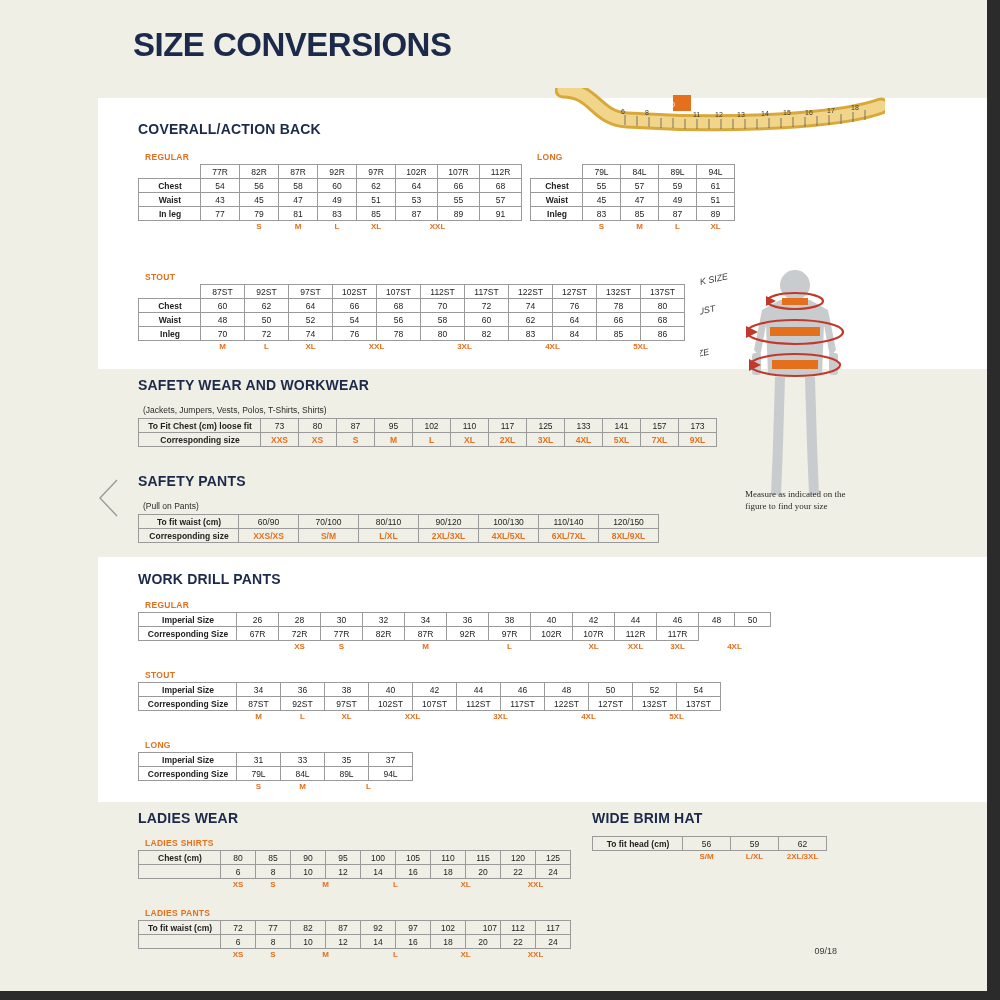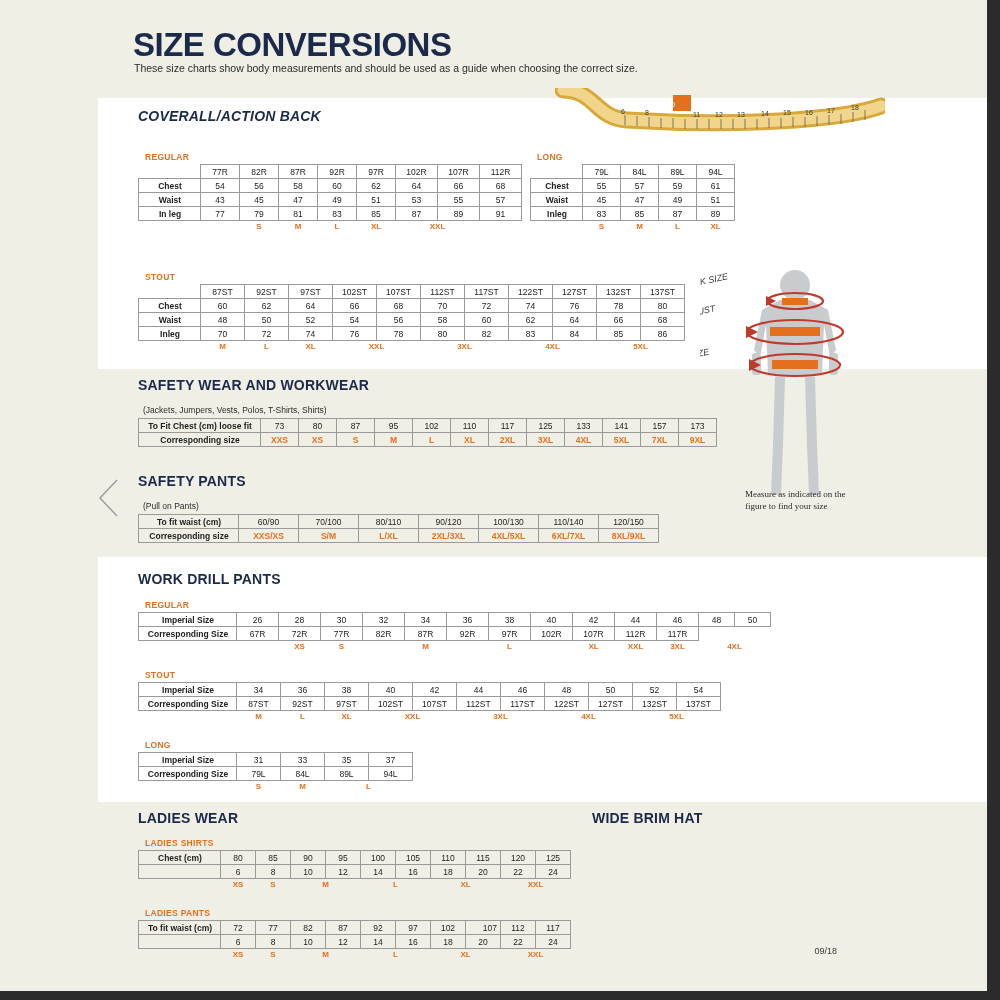--- a/index.html
+++ b/index.html
@@ -92,21 +92,20 @@
 
   <div class="sheet"></div>
   <div class="band-cream" style="left:0;top:0;width:98px;height:991px;"></div>
   <div class="band-cream" style="left:98px;top:0;width:889px;height:98px;"></div>
   <div class="band-cream" style="left:98px;top:369px;width:889px;height:188px;"></div>
   <div class="band-cream" style="left:98px;top:802px;width:889px;height:189px;"></div>
 
   <div class="content">
 
     <h1 class="title">SIZE CONVERSIONS</h1>
-    <div class="subtitle">These size charts show body measurements and should be used as a guide when choosing the correct size.</div>
 
     <svg class="tape" viewBox="0 0 330 55">
       <path d="M8,2 C40,2 40,30 72,32 C120,35 180,36 240,32 C280,29 310,24 326,18" stroke="#d8a93a" stroke-width="17" fill="none" stroke-linecap="round"></path>
       <path d="M8,2 C40,2 40,30 72,32 C120,35 180,36 240,32 C280,29 310,24 326,18" stroke="#f1d58a" stroke-width="11" fill="none" stroke-linecap="round"></path>
       <g stroke="#5a5a5a" stroke-width="0.8">
         <line x1="70" y1="27" x2="70" y2="37"></line>
           <line x1="82" y1="28" x2="82" y2="38"></line>
         <line x1="94" y1="29" x2="94" y2="39"></line>
           <line x1="106" y1="30" x2="106" y2="40"></line>
         <line x1="118" y1="30" x2="118" y2="40"></line>
@@ -140,21 +139,21 @@
           <text x="250" y="27">16</text>
         <text x="272" y="25">17</text>
           <text x="296" y="22">18</text>
       </g>
     </svg>
 
     <svg class="arrow-left" viewBox="0 0 22 40">
       <polyline points="20,2 3,20 20,38" fill="none" stroke="#9a9a9a" stroke-width="1.4"></polyline>
     </svg>
 
-    <div class="section-title" style="left:138px; top:108px;font-style:italic;">COVERALL/ACTION BACK</div>
+    <div class="section-title" style="left:138px; top:121px;">COVERALL/ACTION BACK</div>
 
     <div class="sub-label" style="left:145px; top:152px;">REGULAR</div>
 
     <table class="grid" style="left:138px; top:164px;">
       <tbody>
           <tr>
         <td class="nb" style="width:62px;"></td>
         <td style="width:39px;">77R</td>
         <td style="width:39px;">82R</td>
         <td style="width:39px;">87R</td>
@@ -638,20 +637,36 @@
         <td class="sizecell" colspan="2">M</td>
         <td class="sizecell" colspan="2">L</td>
         <td class="sizecell" colspan="2">XL</td>
         <td class="sizecell" colspan="2">XXL</td>
       </tr>
     </tbody>
       </table>
 
     <div class="section-title" style="left:592px; top:810px;">WIDE BRIM HAT</div>
 
+    <table class="grid" style="left:592px; top:836px;">
+      <tbody>
+          <tr>
+        <td class="rowhead" style="width:90px;">To fit head (cm)</td>
+        <td style="width:48px;">56</td>
+        <td style="width:48px;">59</td>
+        <td style="width:48px;">62</td>
+      </tr>
+      <tr class="sizerow">
+        <td class="nb"></td>
+        <td class="sizecell">S/M</td>
+        <td class="sizecell">L/XL</td>
+        <td class="sizecell">2XL/3XL</td>
+      </tr>
+    </tbody>
+      </table>
 
     <div class="footer-date">09/18</div>
 
   </div>
 
   <div class="edge-right"></div>
   <div class="edge-bottom"></div>
 </div>
 
 </body></html>

